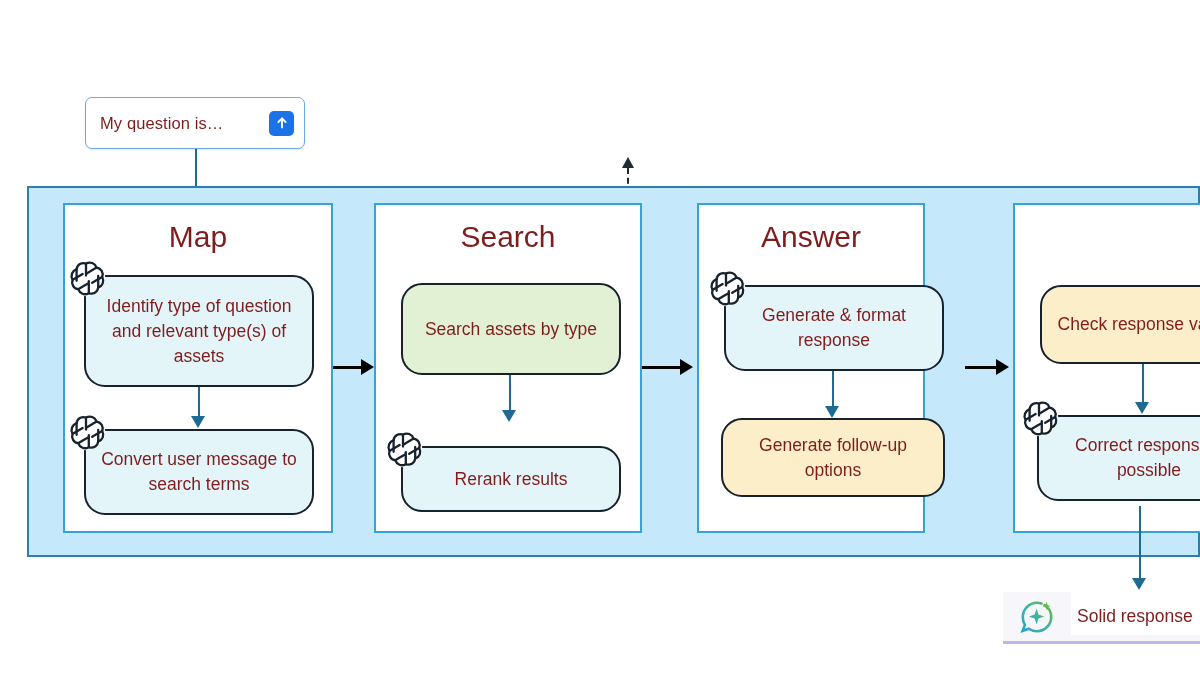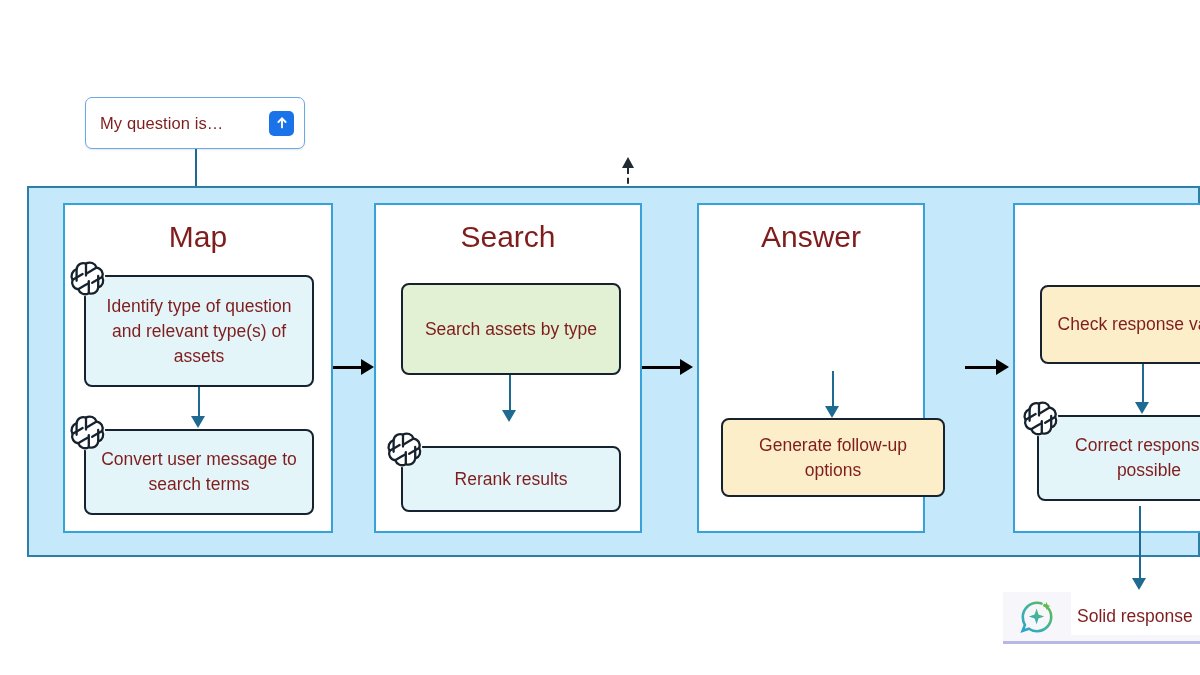--- a/index.html
+++ b/index.html
@@ -85,21 +85,21 @@
   #stage-map      { left: 63px;   width: 270px; }
   #stage-search   { left: 374px;  width: 268px; }
   #stage-answer   { left: 697px;  width: 228px; }
   #stage-validate { left: 1013px; width: 268px; }
   #stage-validate .stage-title { left: 14px; right: auto; text-align: left; }
 
   
   .task {
     position: absolute;
     border: 2px solid #16222e;
-    border-radius: 8px;
+    border-radius: 21px;
     box-sizing: border-box;
     display: flex;
     align-items: center;
     justify-content: center;
     text-align: center;
     font-size: 17.5px;
     line-height: 25px;
     padding: 4px 10px;
   }
   .task.blue   { background: #e4f5fa; }
@@ -344,20 +344,39 @@
       </span>
       <span>Rerank results</span>
     </div>
   </div>
 
   <div class="line-h black" style="left:642px; top:366px; width:40px;"></div>
   <div class="arrow-right" style="left:680px; top:359px;"></div>
 
   <div class="stage" id="stage-answer">
     <div class="stage-title">Answer</div>
+    <div class="task blue" style="left:25px; top:80px; width:220px; height:86px;">
+      <span class="oai-badge">
+        <svg width="42" height="42" viewBox="0 0 42 42" aria-hidden="true">
+          <circle cx="21" cy="21" r="19.2" fill="#ffffff" stroke="none"></circle>
+          <g fill="none" stroke="#16222e" stroke-width="2.3" stroke-linejoin="round" stroke-linecap="round">
+            <path d="M21 7.6 C25.2 5.2 30.1 7.2 31.6 11.6 C36.2 12.2 38.8 16.8 37.2 21 C39.6 25.2 37.6 30.1 33.2 31.6 C32.6 36.2 28 38.8 23.8 37.2 C19.6 39.6 14.7 37.6 13.2 33.2 C8.6 32.6 6 28 7.6 23.8 C5.2 19.6 7.2 14.7 11.6 13.2 C12.2 8.6 16.8 6 21 7.6 Z"></path>
+            <path d="M21 7.6 C21 13.2 21 15.4 21 19.6"></path>
+            <path d="M31.6 11.6 C27.1 14.2 25.2 15.3 21.6 17.4"></path>
+            <path d="M37.2 21 C32.7 23.6 30.8 24.7 27.2 26.8"></path>
+            <path d="M33.2 31.6 C33.2 26.4 33.2 24.2 33.2 20.0"></path>
+            <path d="M23.8 37.2 C23.8 31.6 23.8 29.4 23.8 25.2"></path>
+            <path d="M13.2 33.2 C17.7 30.6 19.6 29.5 23.2 27.4"></path>
+            <path d="M7.6 23.8 C12.1 21.2 14 20.1 17.6 18.0"></path>
+            <path d="M11.6 13.2 C11.6 18.4 11.6 20.6 11.6 24.8"></path>
+          </g>
+        </svg>
+      </span>
+      <span>Generate &amp; format response</span>
+    </div>
 
     <div class="line-v" style="left:133px; top:166px; height:39px;"></div>
     <div class="arrow-down" style="left:126px; top:201px;"></div>
 
     <div class="task cream" style="left:22px; top:213px; width:224px; height:79px;">
       <span>Generate follow-up options</span>
     </div>
   </div>
 
   <div class="line-h black" style="left:965px; top:366px; width:33px;"></div>

